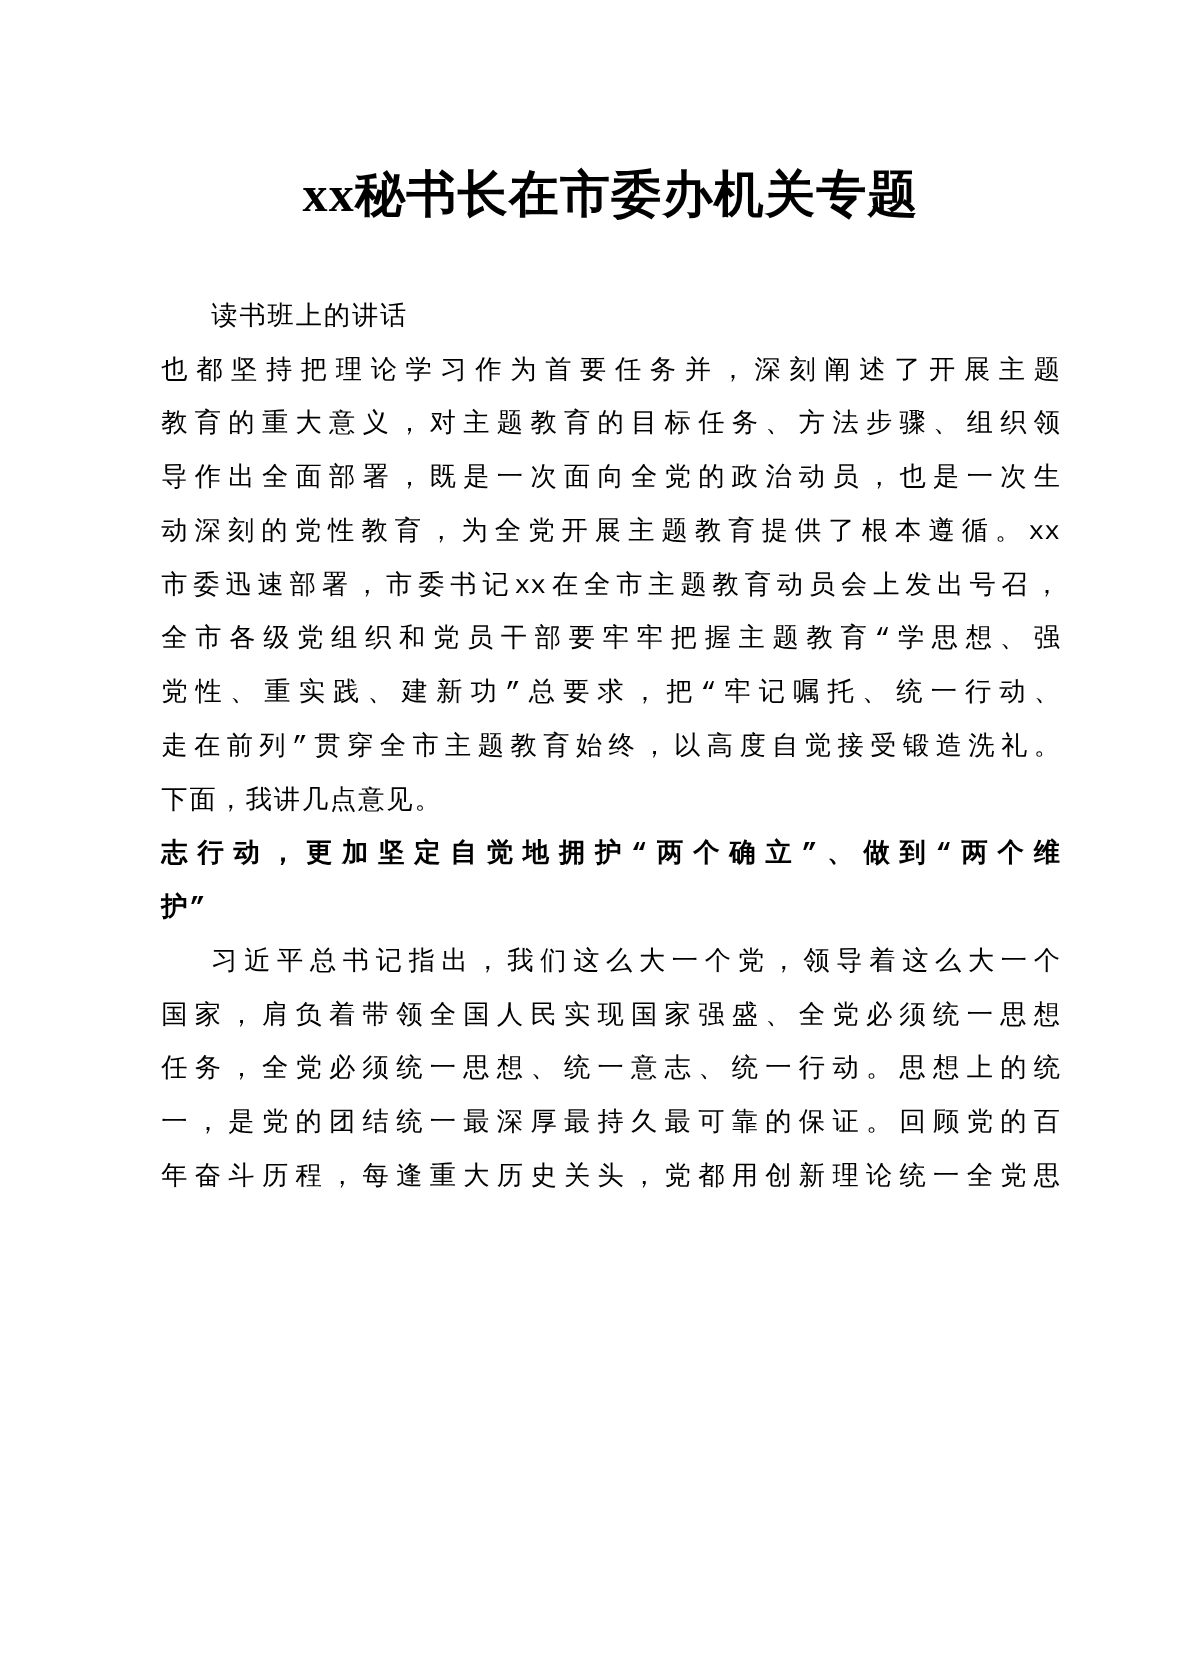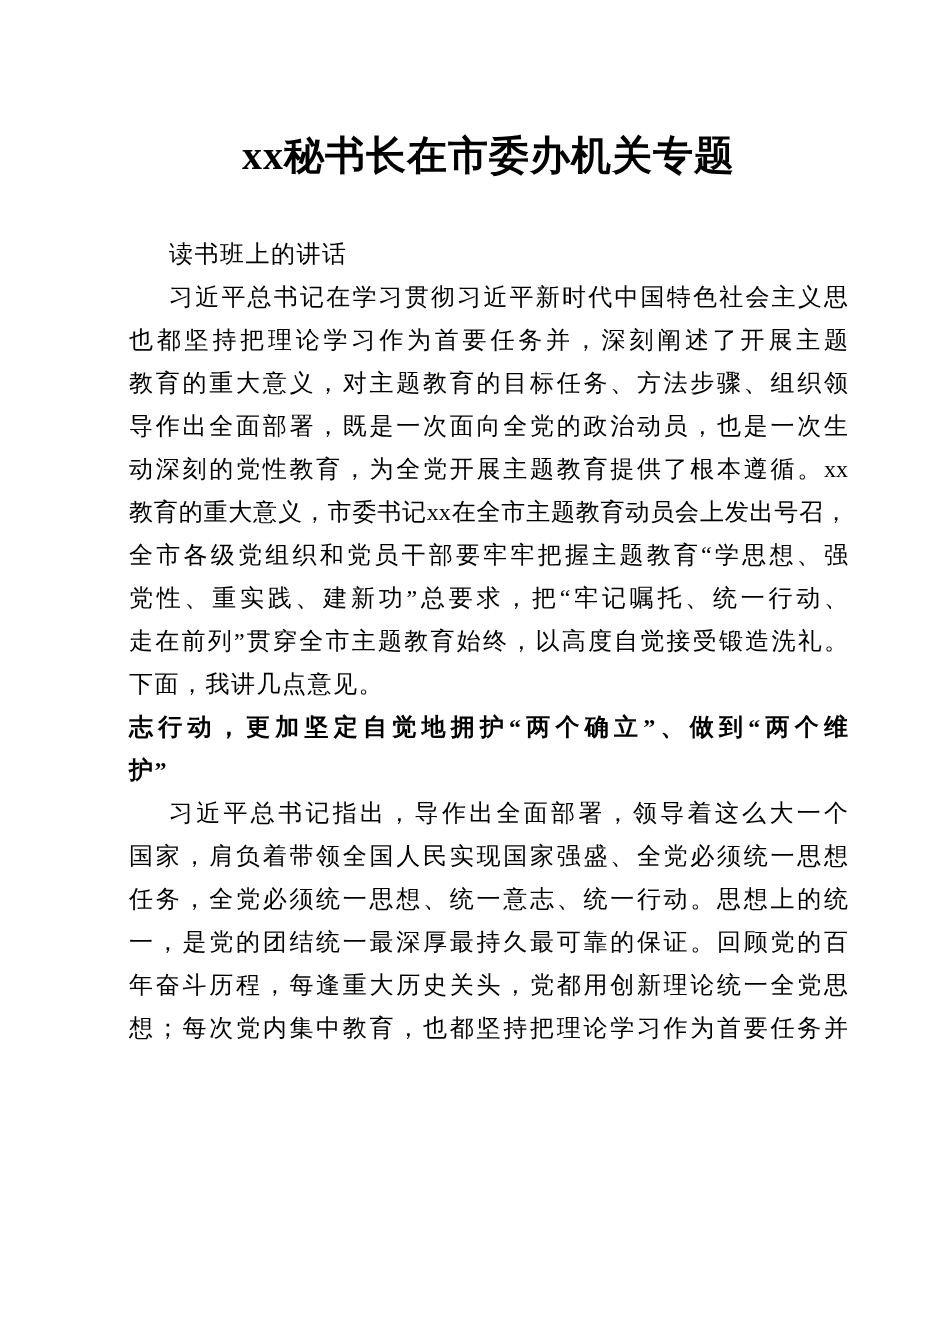--- a/index.html
+++ b/index.html
@@ -28,25 +28,26 @@
     font-size: 40px;
     font-weight: bold;
     line-height: 56px;
     text-align: center;
     letter-spacing: 1px;
     white-space: nowrap;
   }
   .line {
     width: 719px;
     height: 43px;
-    font-size: 24px;
+    font-size: 21px;
     line-height: 43px;
     letter-spacing: 1.5px;
     white-space: nowrap;
     overflow: visible;
+    font-family: Liberation Mono, monospace;
   }
   .justify {
     letter-spacing: 0;
     white-space: normal;
     text-align: justify;
     text-align-last: justify;
   }
   .indent {
     text-indent: 40px;
   }
@@ -55,33 +56,31 @@
   }
 </style>
 </head>
 <body>
 
 <div class="page">
   <h1 class="title">xx秘书长在市委办机关专题</h1>
 
   <div class="line indent">读书班上的讲话</div>
 
-  <div class="line indent justify">习近平总书记在学习贯彻习近平新时代中国特色社会主义思</div>
   <div class="line justify">也都坚持把理论学习作为首要任务并，深刻阐述了开展主题</div>
   <div class="line justify">教育的重大意义，对主题教育的目标任务、方法步骤、组织领</div>
   <div class="line justify">导作出全面部署，既是一次面向全党的政治动员，也是一次生</div>
   <div class="line justify">动深刻的党性教育，为全党开展主题教育提供了根本遵循。xx</div>
-  <div class="line justify">教育的重大意义，市委书记xx在全市主题教育动员会上发出号召，</div>
+  <div class="line justify">市委迅速部署，市委书记xx在全市主题教育动员会上发出号召，</div>
   <div class="line justify">全市各级党组织和党员干部要牢牢把握主题教育“学思想、强</div>
   <div class="line justify">党性、重实践、建新功”总要求，把“牢记嘱托、统一行动、</div>
   <div class="line justify">走在前列”贯穿全市主题教育始终，以高度自觉接受锻造洗礼。</div>
   <div class="line">下面，我讲几点意见。</div>
 
   <div class="line heading justify">志行动，更加坚定自觉地拥护“两个确立”、做到“两个维</div>
   <div class="line heading">护”</div>
 
-  <div class="line indent justify">习近平总书记指出，导作出全面部署，领导着这么大一个</div>
+  <div class="line indent justify">习近平总书记指出，我们这么大一个党，领导着这么大一个</div>
   <div class="line justify">国家，肩负着带领全国人民实现国家强盛、全党必须统一思想</div>
   <div class="line justify">任务，全党必须统一思想、统一意志、统一行动。思想上的统</div>
   <div class="line justify">一，是党的团结统一最深厚最持久最可靠的保证。回顾党的百</div>
   <div class="line justify">年奋斗历程，每逢重大历史关头，党都用创新理论统一全党思</div>
-  <div class="line justify">想；每次党内集中教育，也都坚持把理论学习作为首要任务并</div>
 </div>
 
 </body></html>

